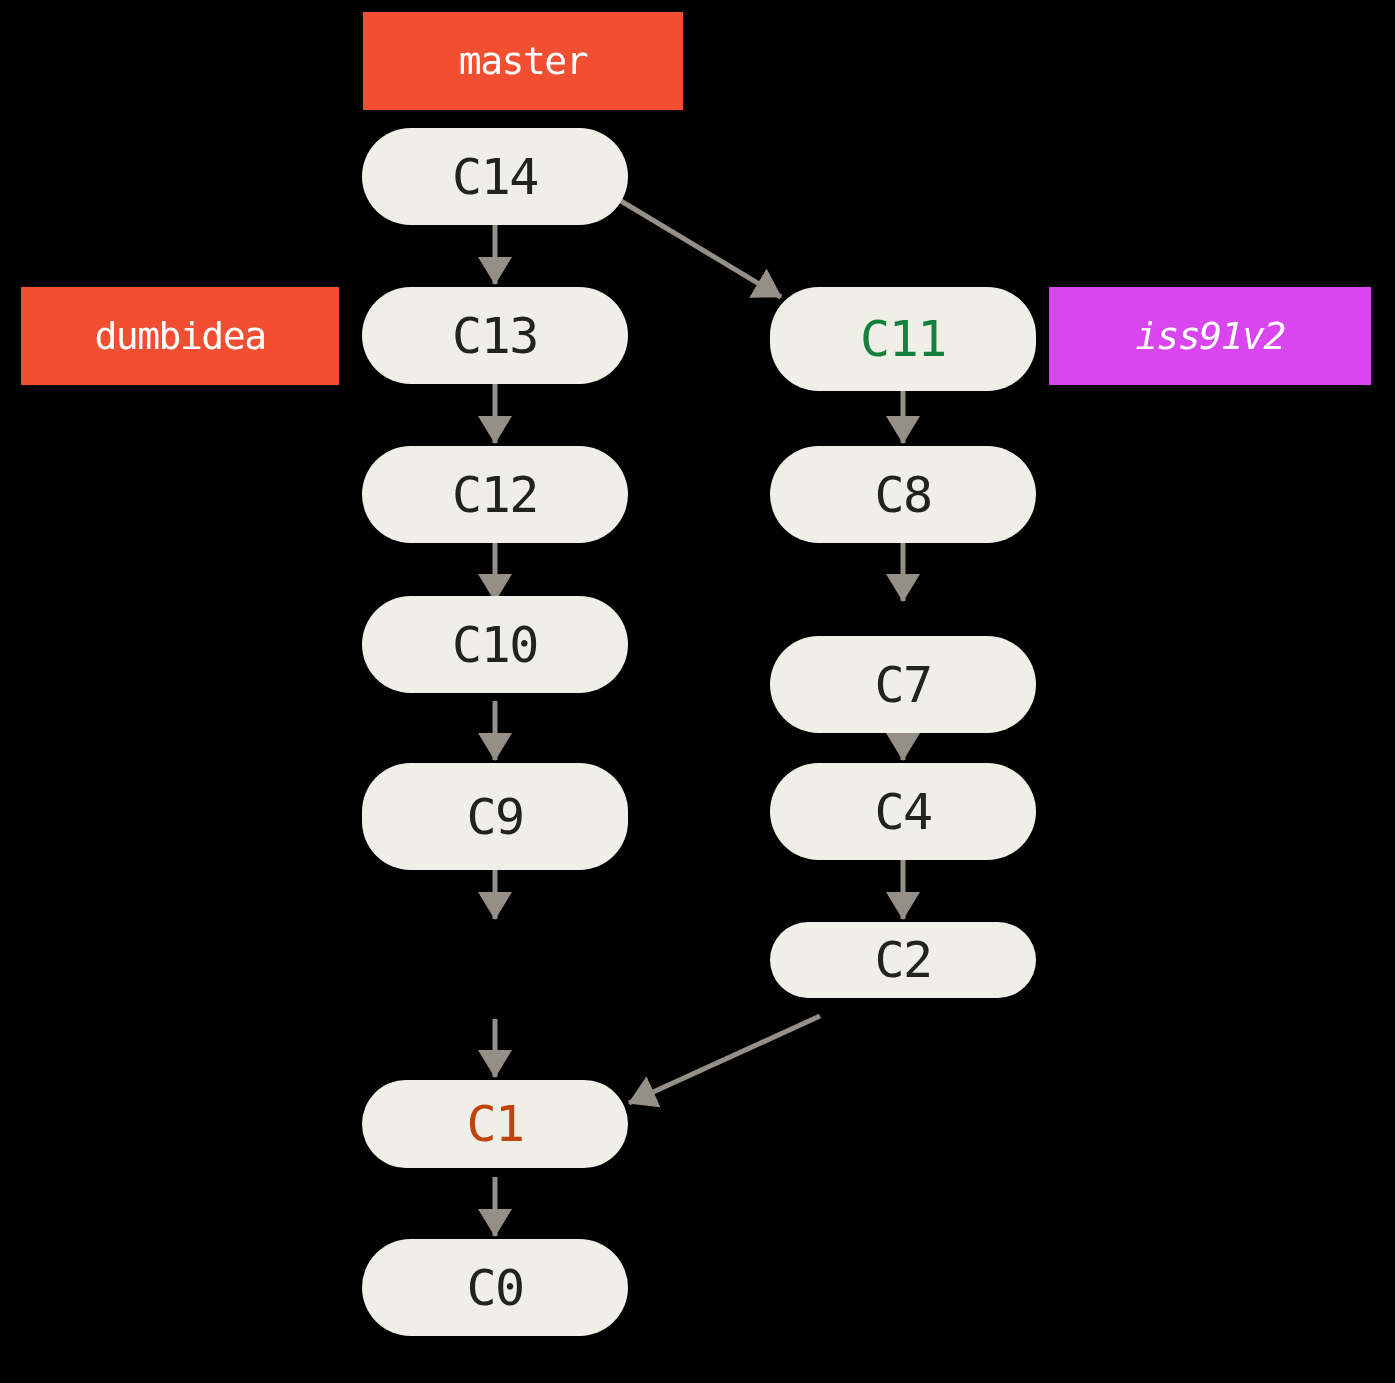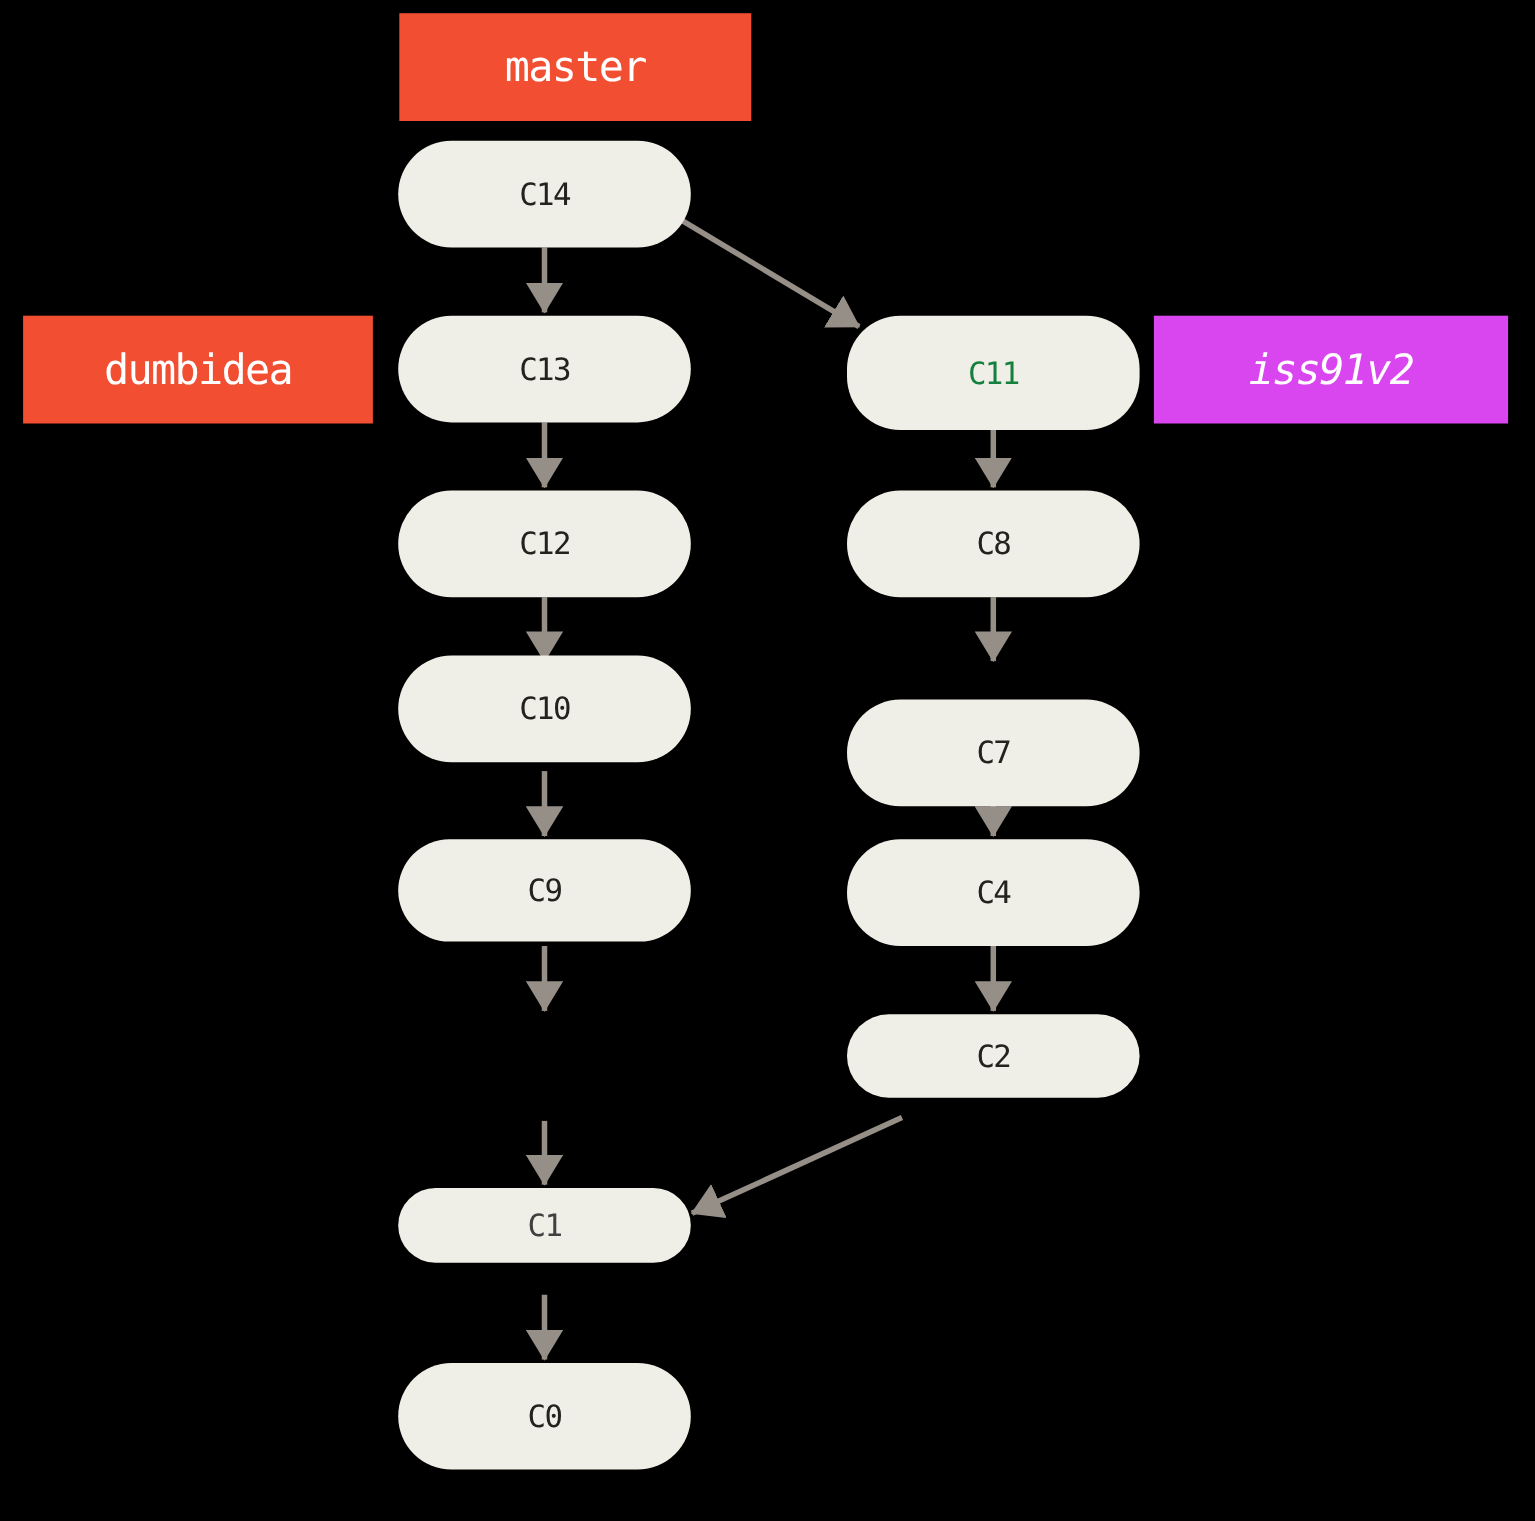--- a/index.html
+++ b/index.html
@@ -12,21 +12,21 @@
     position: absolute;
     left: 0; top: 0;
     z-index: 0;
   }
   .commit-node {
     position: absolute;
     display: flex;
     align-items: center;
     justify-content: center;
     z-index: 1;
-    font-size: 28px;
+    font-size: 50px;
     letter-spacing: -1.5px;
   }
   .branch-label {
     position: absolute;
     display: flex;
     align-items: center;
     justify-content: center;
     z-index: 1;
     font-size: 38px;
     letter-spacing: -1.5px;
@@ -61,24 +61,24 @@
     </div>
     <div class="commit-node" style="left: 362px; top: 287px; width: 266px; height: 97px; background: rgb(240, 239, 231); border-radius: 48.5px; color: rgb(35, 35, 30);">
       <span>C13</span>
     </div>
     <div class="commit-node" style="left: 362px; top: 446px; width: 266px; height: 97px; background: rgb(240, 239, 231); border-radius: 48.5px; color: rgb(35, 35, 30);">
       <span>C12</span>
     </div>
     <div class="commit-node" style="left: 362px; top: 596px; width: 266px; height: 97px; background: rgb(240, 239, 231); border-radius: 48.5px; color: rgb(35, 35, 30);">
       <span>C10</span>
     </div>
-    <div class="commit-node" style="left: 362px; top: 763px; width: 266px; height: 93px; background: rgb(240, 239, 231); border-radius: 48.5px; color: rgb(35, 35, 30);">
+    <div class="commit-node" style="left: 362px; top: 763px; width: 266px; height: 107px; background: rgb(240, 239, 231); border-radius: 48.5px; color: rgb(35, 35, 30);">
       <span>C9</span>
     </div>
-    <div class="commit-node" style="left: 362px; top: 1080px; width: 266px; height: 68px; background: rgb(240, 239, 231); border-radius: 48.5px; color: #404040;">
+    <div class="commit-node" style="left: 362px; top: 1080px; width: 266px; height: 88px; background: rgb(240, 239, 231); border-radius: 48.5px; color: #c2410c;">
       <span>C1</span>
     </div>
     <div class="commit-node" style="left: 362px; top: 1239px; width: 266px; height: 97px; background: rgb(240, 239, 231); border-radius: 48.5px; color: rgb(35, 35, 30);">
       <span>C0</span>
     </div>
     <div class="commit-node" style="left: 770px; top: 287px; width: 266px; height: 104px; background: rgb(240, 239, 231); border-radius: 48.5px; color: #15803d;">
       <span>C11</span>
     </div>
     <div class="commit-node" style="left: 770px; top: 446px; width: 266px; height: 97px; background: rgb(240, 239, 231); border-radius: 48.5px; color: rgb(35, 35, 30);">
       <span>C8</span>

